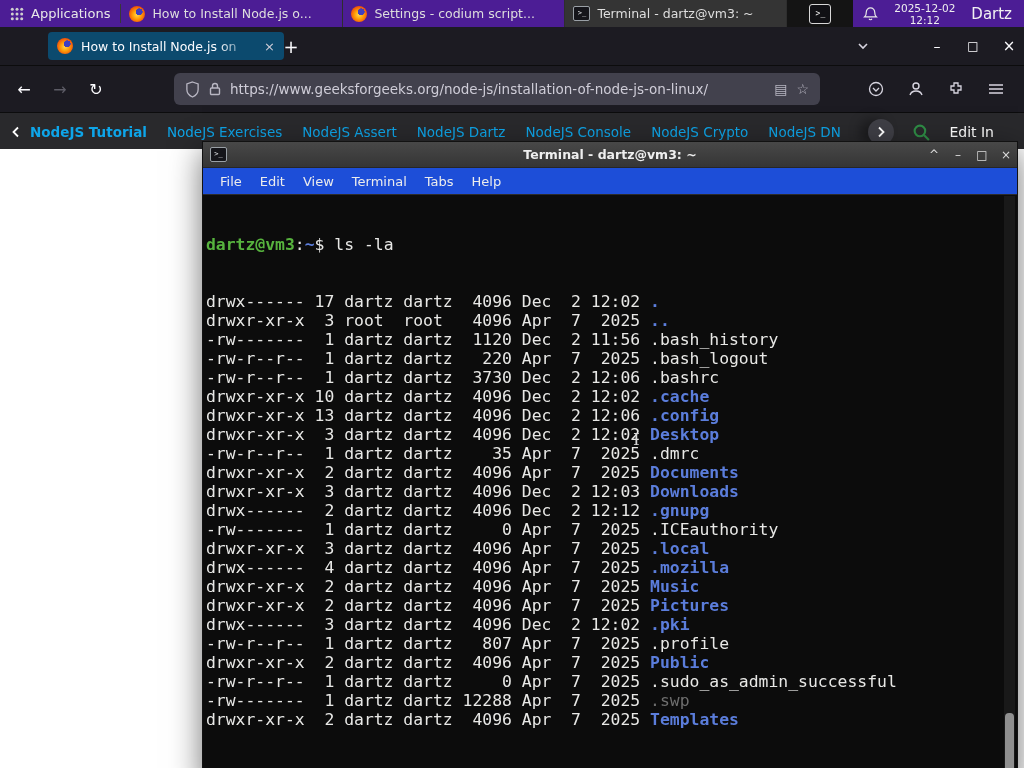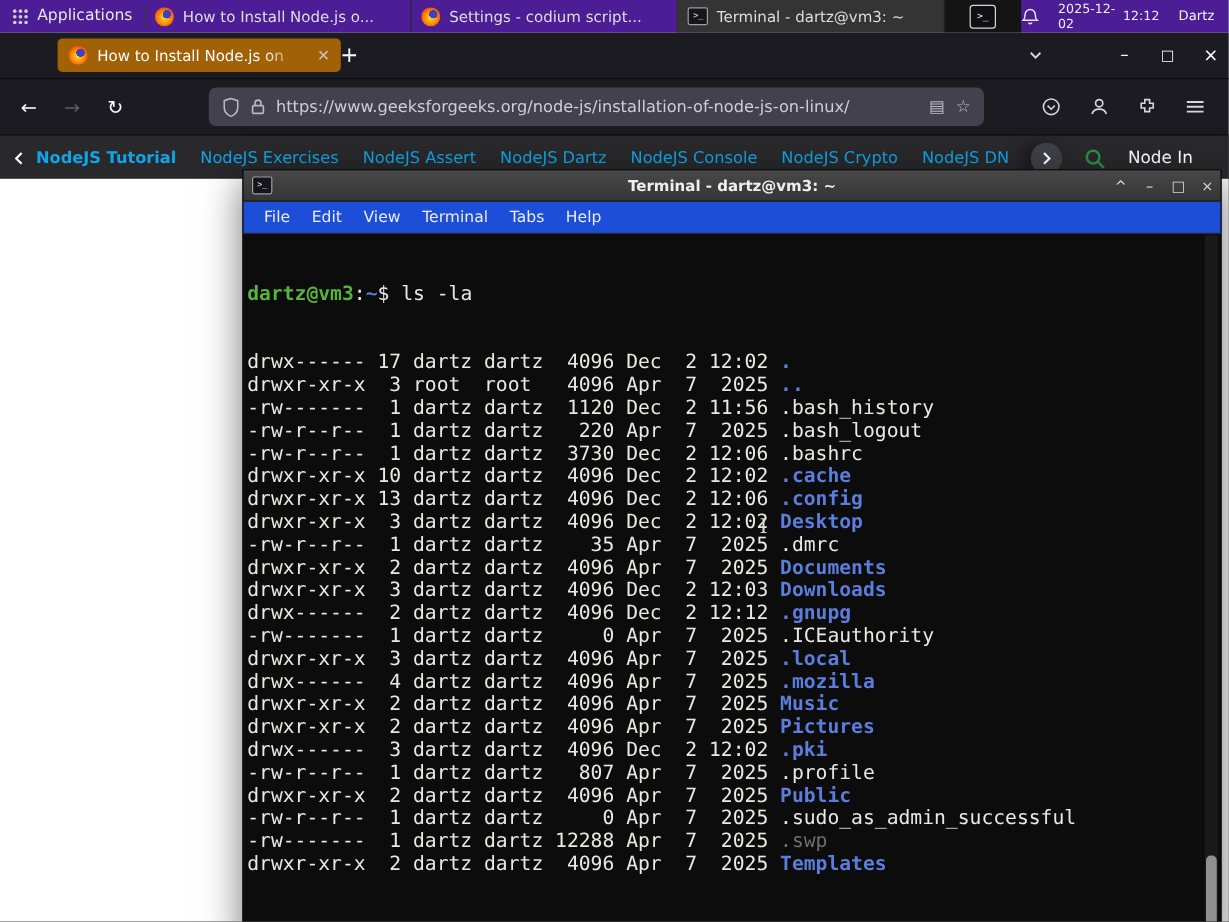--- a/index.html
+++ b/index.html
@@ -12,41 +12,41 @@
   .apps-btn{display:flex;align-items:center;gap:7px;padding:0 10px;}
   .panel-sep{width:1px;background:#383838;margin:4px 0;}
   .task-buttons{display:flex;align-items:stretch;}
   .task-btn{width:205px;display:flex;align-items:center;gap:7px;padding:0 8px;
             border-right:1px solid #2e2e2e;color:#dedede;overflow:hidden;}
   .task-btn.active{background:#343434;}
   .task-label{white-space:nowrap;overflow:hidden;font-size:12.5px;}
   .tray{width:66px;background:#141414;display:flex;align-items:center;justify-content:center;}
   .panel-right{margin-left:auto;display:flex;align-items:center;gap:16px;padding-right:8px;}
   .bell{display:flex;align-items:center;color:#e8e8e8;}
-  .clock{display:flex;flex-direction:row;align-items:center;justify-content:center;
+  .clock{display:flex;flex-direction:column;align-items:center;justify-content:center;
          font-size:10.5px;line-height:12px;color:#efefef;}
-  .user{font-size:11px;color:#f2f2f2;padding-right:4px;}
+  .user{font-size:15px;color:#f2f2f2;padding-right:4px;}
 
   
   .ff-icon{width:16px;height:16px;border-radius:50%;flex:none;
     background:radial-gradient(circle at 63% 37%, #4040c0 0 24%, rgba(0,0,0,0) 25%),
                radial-gradient(circle at 50% 55%, #ffd84a 0%, #ff9b06 38%, #f0570c 68%, #bb2a10 100%);}
   .term-mini{width:15px;height:13px;background:#15151a;border:1px solid #9aa0a6;border-radius:2px;
              display:inline-flex;align-items:center;justify-content:center;flex:none;}
   .term-mini::before{content:">_";font-size:7px;line-height:1;color:#e8eaed;
              font-family:"DejaVu Sans Mono",monospace;}
   .tray-term{width:20px;height:18px;background:#101014;border:1.5px solid #d8d8d8;border-radius:3px;
              display:inline-flex;align-items:center;justify-content:center;}
   .tray-term::before{content:">_";font-size:8px;line-height:1;color:#f0f0f0;
              font-family:"DejaVu Sans Mono",monospace;}
 
   
   .firefox{position:absolute;top:27px;left:0;right:0;bottom:0;background:#1c1b22;}
   .tabbar{position:relative;height:38px;border-bottom:1px solid #0c0c0d;}
-  .tab{position:absolute;left:48px;top:5px;width:218px;height:28px;background:#a16207;border-radius:4px;
+  .tab{position:absolute;left:48px;top:5px;width:218px;height:28px;background:#0c4a6e;border-radius:4px;
        display:flex;align-items:center;gap:8px;padding:0 9px;color:#fbfbfe;font-size:12.5px;}
   .tab-title{flex:1;white-space:nowrap;overflow:hidden;
        -webkit-mask-image:linear-gradient(90deg,#000 78%,transparent);
        mask-image:linear-gradient(90deg,#000 78%,transparent);}
   .tab-close{color:#cfcdd8;font-size:13px;}
   .newtab{position:absolute;left:278px;top:6px;width:26px;height:26px;display:flex;align-items:center;
        justify-content:center;color:#fbfbfe;font-size:18px;border-radius:4px;}
   .tab-chevron{position:absolute;left:850px;top:7px;width:26px;height:24px;display:flex;
        align-items:center;justify-content:center;color:#d7d5e0;}
   .winctl{position:absolute;top:4px;width:30px;height:30px;display:flex;align-items:center;
@@ -251,21 +251,21 @@
         <svg width="12" height="12" viewBox="0 0 12 12">
             <path d="M4 1.5L8.5 6 4 10.5" fill="none" stroke="currentColor" stroke-width="1.8"></path>
           </svg>
       </span>
       <span class="gfg-search">
         <svg width="19" height="19" viewBox="0 0 18 18">
             <circle cx="7.5" cy="7.5" r="5" fill="none" stroke="currentColor" stroke-width="2"></circle>
             <path d="M11.5 11.5L16 16" stroke="currentColor" stroke-width="2"></path>
           </svg>
       </span>
-      <span class="gfg-signin">Node In</span>
+      <span class="gfg-signin">Edit In</span>
     </div>
   </div>
 
   <div class="page"></div>
 </div>
 
 <div class="terminal">
   <div class="t-titlebar">
     <span class="term-mini"></span>
     <span class="t-title">Terminal - dartz@vm3: ~</span>

